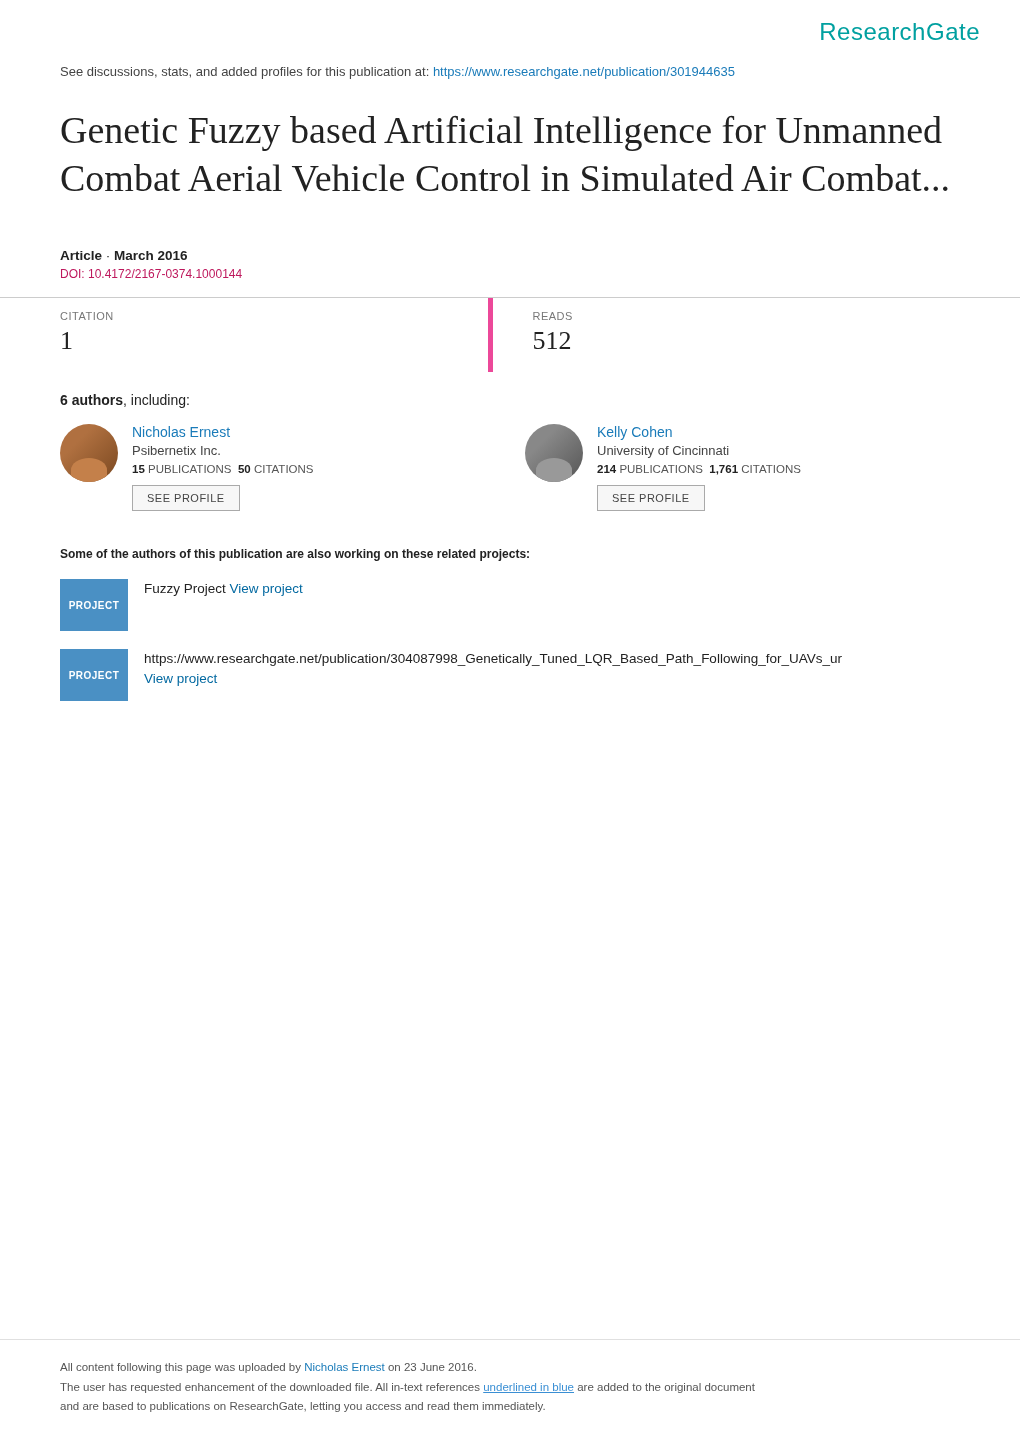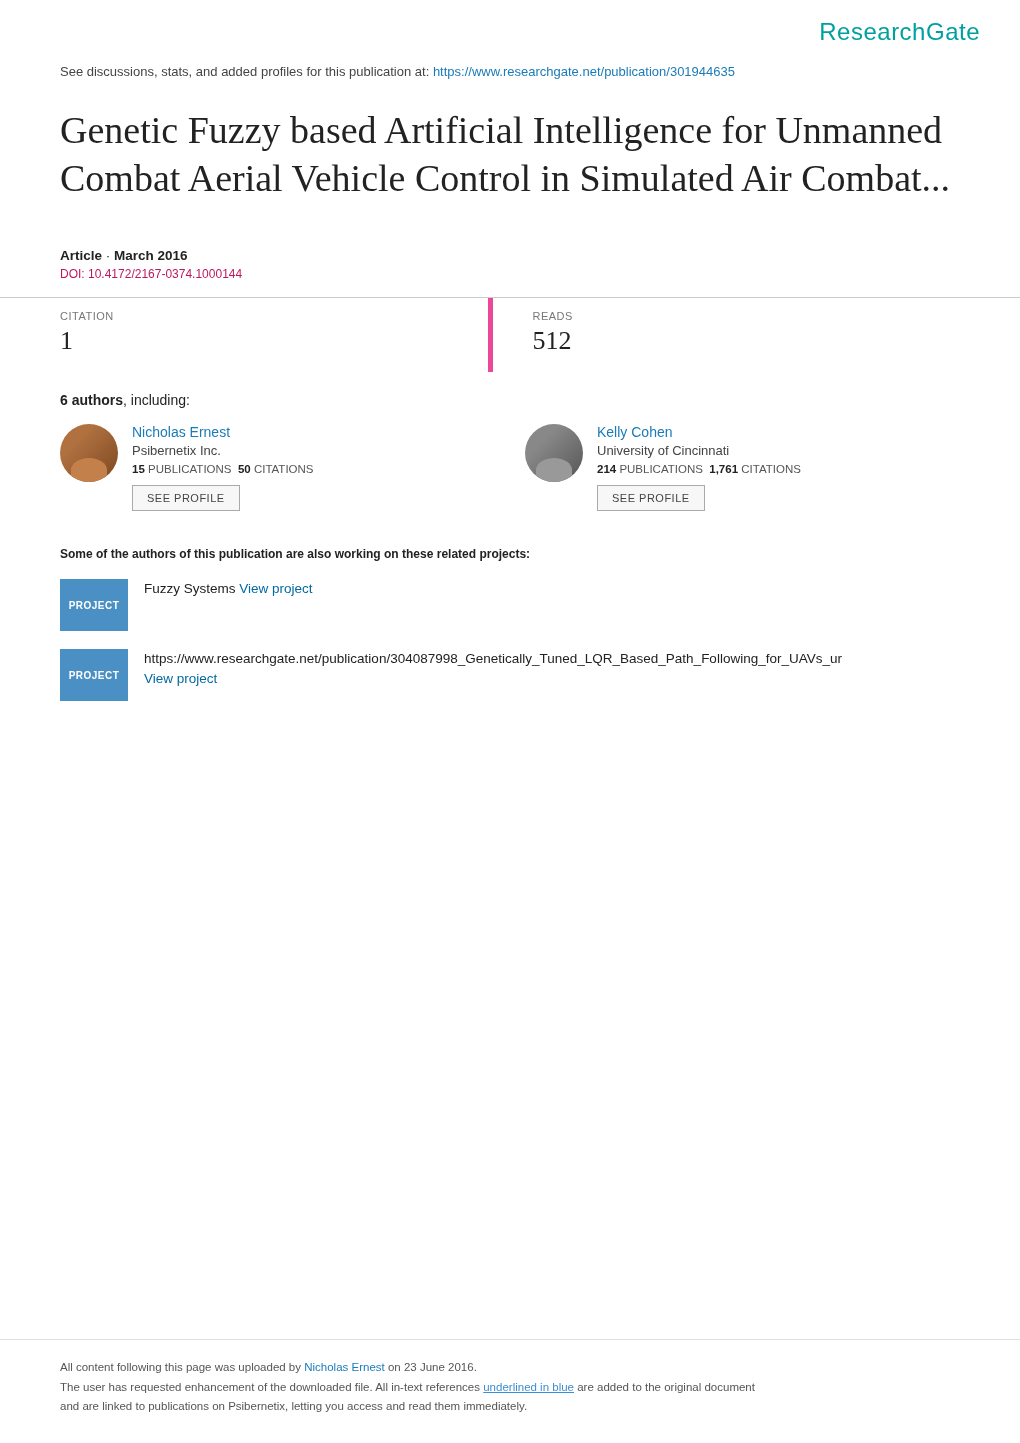--- a/index.html
+++ b/index.html
@@ -342,34 +342,34 @@
 
   </div>
 </div>
 
 <div class="related-section">
   <div class="related-heading">Some of the authors of this publication are also working on these related projects:</div>
 
   <div class="project-item">
     <div class="project-thumbnail">Project</div>
     <div class="project-text">
-      <span>Fuzzy Systems </span><a href="#">View project</a>
+      <span>Fuzzy Project </span><a href="#">View project</a>
     </div>
   </div>
 
   <div class="project-item">
     <div class="project-thumbnail">Project</div>
     <div class="project-text">
       <span>https://www.researchgate.net/publication/304087998_Genetically_Tuned_LQR_Based_Path_Following_for_UAVs_ur</span><br>
       <a href="#">View project</a>
     </div>
   </div>
 </div>
 
 <div class="footer">
   <div class="footer-line">
     <span>All content following this page was uploaded by </span><a href="#">Nicholas Ernest</a><span> on 23 June 2016.</span>
   </div>
   <div class="footer-line">
     <span>The user has requested enhancement of the downloaded file. All in-text references </span><span class="footer-highlight">underlined in blue</span><span> are added to the original document</span>
   </div>
-  <div class="footer-line">and are linked to publications on Psibernetix, letting you access and read them immediately.</div>
+  <div class="footer-line">and are based to publications on ResearchGate, letting you access and read them immediately.</div>
 </div>
 
 </body></html>

